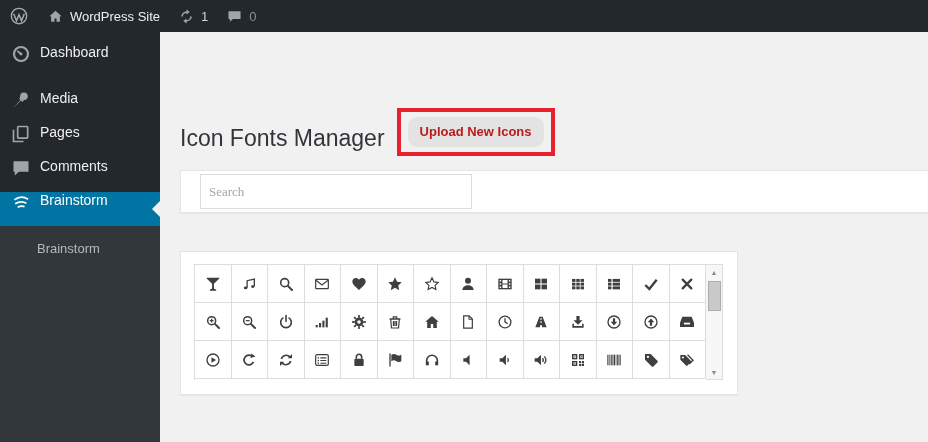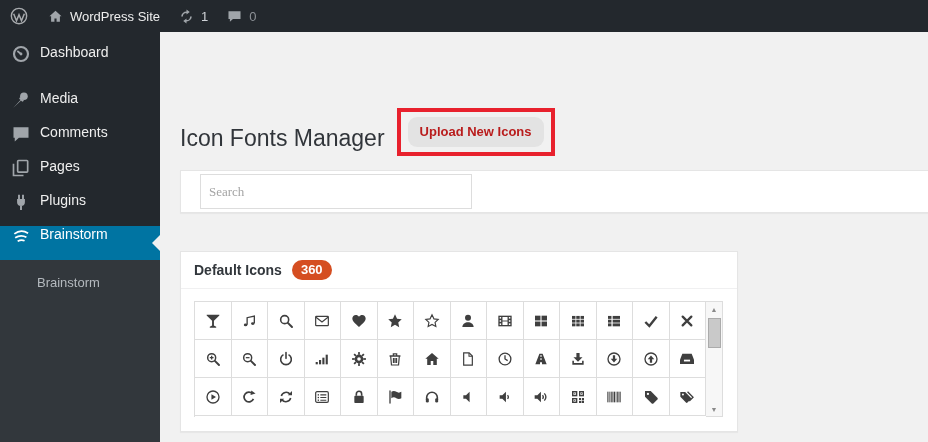--- a/index.html
+++ b/index.html
@@ -430,40 +430,32 @@
         <span class="mi-icon">
           <svg viewBox="0 0 24 24">
             <use href="#s-posts"></use>
           </svg>
         </span>
         <span class="mi-label">Media</span>
       </div>
       <div class="menu-item">
         <span class="mi-icon">
           <svg viewBox="0 0 24 24">
-            <use href="#s-comments"></use>
-          </svg>
-        </span>
-        <span class="mi-label">Comments</span>
-      </div>
-      <div class="menu-item">
-        <span class="mi-icon">
-          <svg viewBox="0 0 24 24">
             <use href="#s-pages"></use>
           </svg>
         </span>
         <span class="mi-label">Pages</span>
       </div>
       <div class="menu-item">
         <span class="mi-icon">
           <svg viewBox="0 0 24 24">
-            <use href="#s-plugins"></use>
+            <use href="#s-comments"></use>
           </svg>
         </span>
-        <span class="mi-label">Plugins</span>
+        <span class="mi-label">Comments</span>
       </div>
       <div class="menu-item active">
         <span class="mi-icon">
           <svg viewBox="0 0 24 24">
             <use href="#s-brainstorm"></use>
           </svg>
         </span>
         <span class="mi-label">Brainstorm</span>
         <span class="active-arrow"></span>
       </div>
@@ -480,24 +472,20 @@
     <div class="annotation">
       <button class="upload-btn">Upload New Icons</button>
     </div>
   </div>
 
   <div class="search-panel">
     <input class="search-input" type="text" placeholder="Search" style="">
   </div>
 
   <div class="icons-panel">
-    <div class="panel-header">
-      <span class="panel-title">Default Icons</span>
-      <span class="badge">360</span>
-    </div>
     <div class="panel-body">
       <div class="grid" id="icon-grid">
           <div class="cell">
             <svg viewBox="0 0 24 24">
               <use href="#g-martini-glass"></use>
             </svg>
           </div>
           <div class="cell">
             <svg viewBox="0 0 24 24">
               <use href="#g-music"></use>

